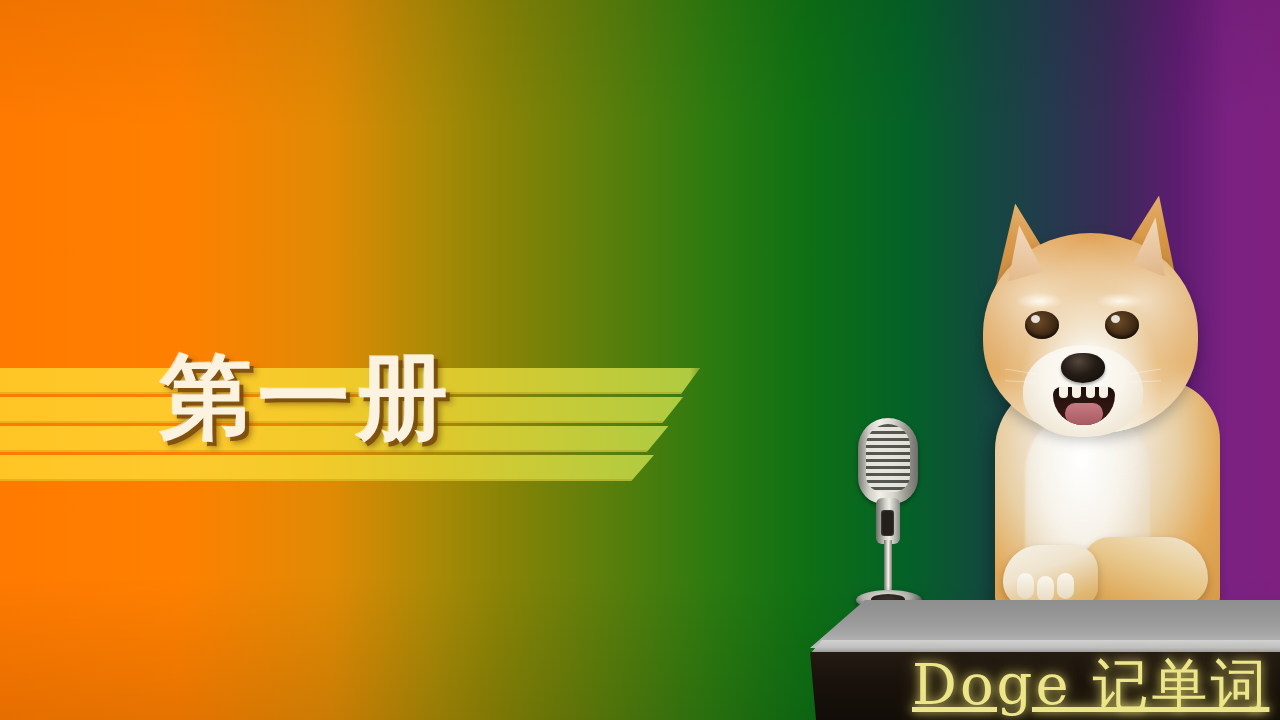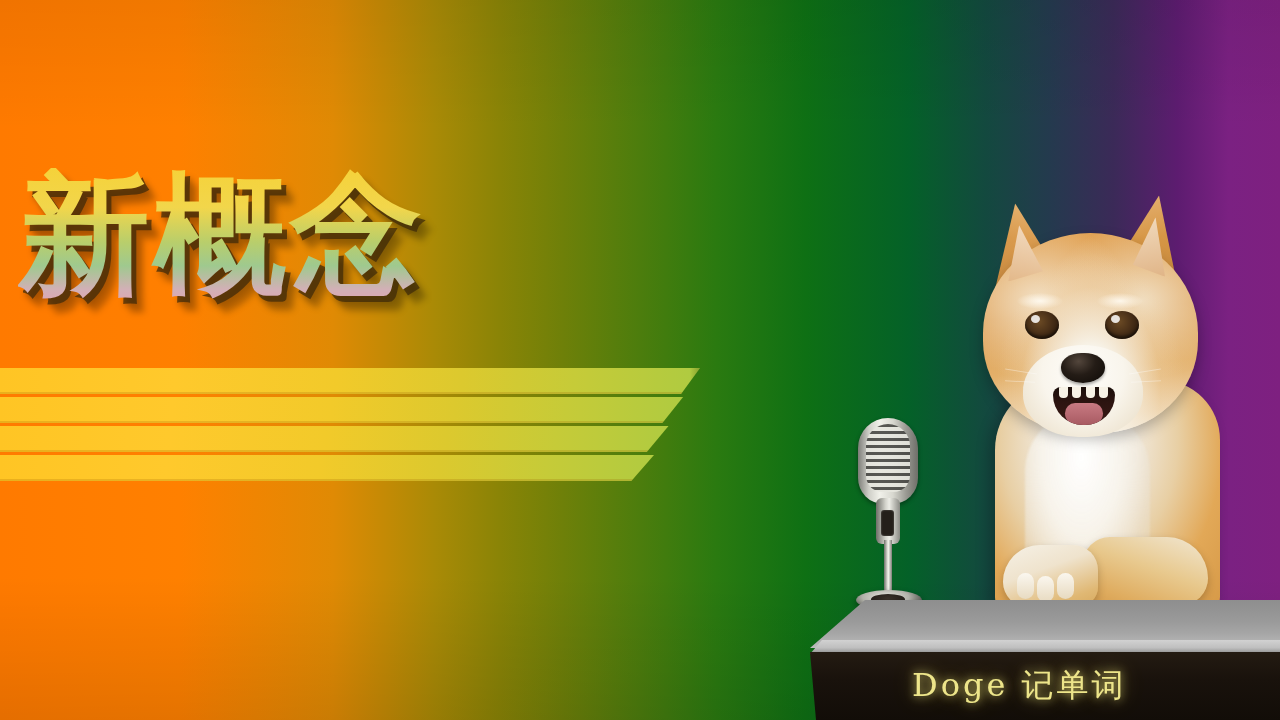--- a/index.html
+++ b/index.html
@@ -117,24 +117,25 @@
     position:absolute;left:810px;top:652px;
     width:470px;height:68px;
     background:linear-gradient(180deg,#241B12 0%,#19120C 40%,#120D08 100%);
     clip-path:polygon(0 0,470px 0,470px 100%,6px 100%);
   }
   #deskLogo{
     position:absolute;left:912px;top:655px;
     width:340px;height:62px;
     display:flex;align-items:center;
     font-family:"DejaVu Serif","Liberation Serif",serif;
-    font-size:32px;letter-spacing:3px;
+    font-size:56px;letter-spacing:3px;
     color:#EDE58A;
     text-shadow:0 0 10px rgba(235,225,120,.85),0 0 22px rgba(220,205,80,.45);
     white-space:nowrap;
+    text-decoration:underline;
   }
 
   
   #mic{position:absolute;left:838px;top:418px;width:110px;height:200px;}
   .micHead{
     position:absolute;left:20px;top:0;width:60px;height:86px;
     border-radius:30px 30px 26px 26px;
     background:linear-gradient(90deg,#7D7D78 0%,#CFCFC8 18%,#F1F1EA 36%,#D8D8D0 58%,#9A9A93 80%,#6E6E68 100%);
     box-shadow:0 2px 4px rgba(0,0,0,.4);
     overflow:hidden;
@@ -280,29 +281,29 @@
 </style>
 </head>
 <body>
 
 <div id="stage">
 
   <div id="bg"></div>
   <div id="bgShade"></div>
 
   <div class="titleWrap">
-    <span class="cjk titleA">新概念</span>
   </div>
 
   <div id="banner">
     <div class="band" id="b1"></div>
     <div class="band" id="b2"></div>
     <div class="band" id="b3"></div>
     <div class="band" id="b4"></div>
   </div>
+  <div id="bannerLabel">第一册</div>
 
   <div id="mic">
     <div class="micHead">
       <div class="micRibs"></div>
     </div>
     <div class="micNeck"></div>
     <div class="micSwitch"></div>
     <div class="micStem"></div>
     <div class="micBase"></div>
     <div class="micBaseHole"></div>

